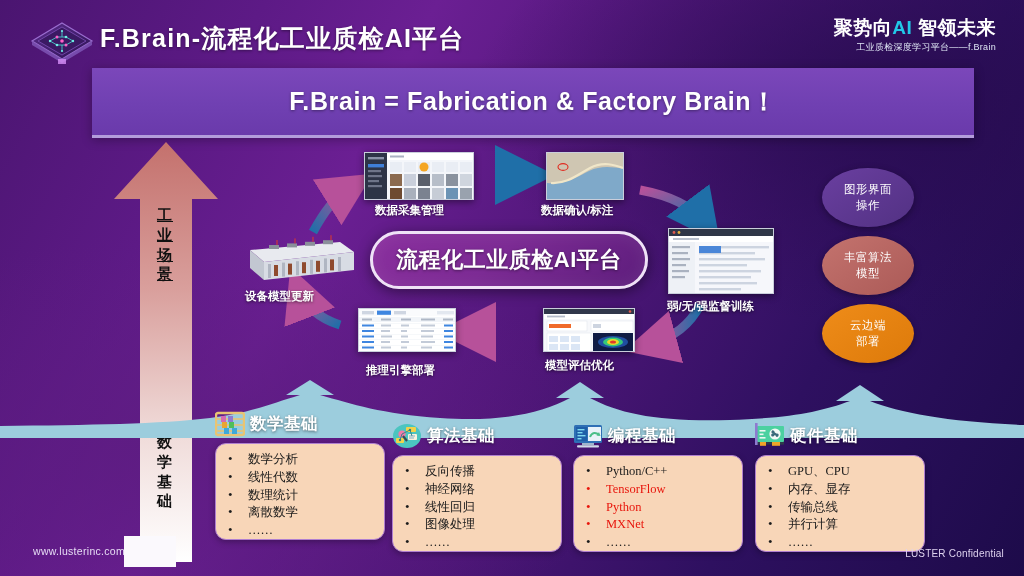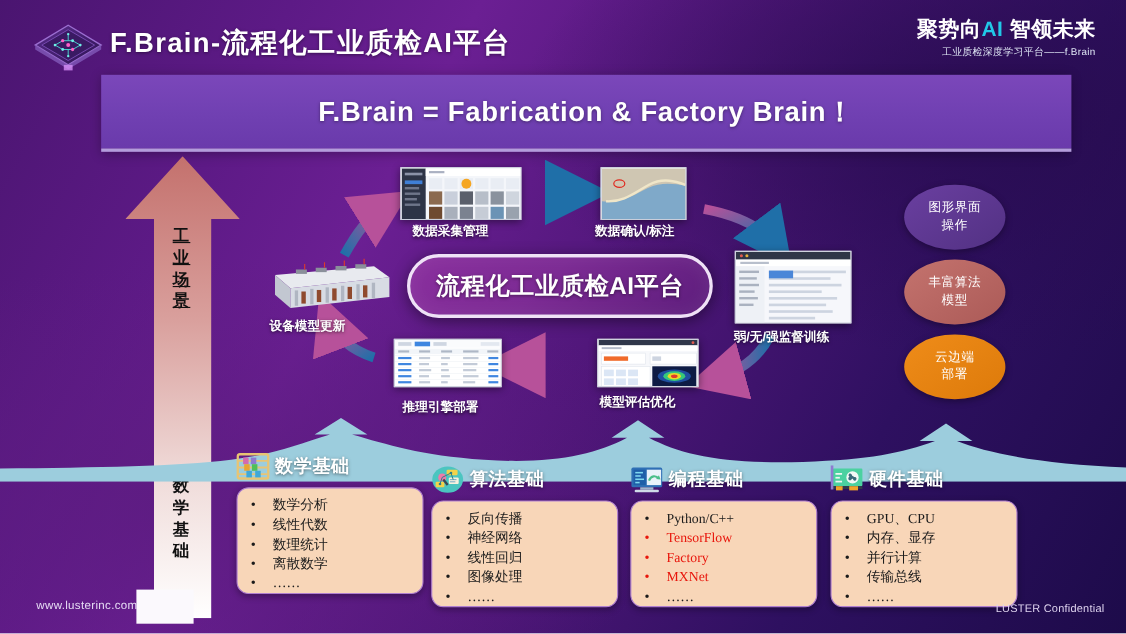--- a/index.html
+++ b/index.html
@@ -577,21 +577,21 @@
           <rect x="9" y="20" width="12" height="2.2" fill="#9fb6cc"></rect>
           <rect x="4" y="22.2" width="22" height="2.4" rx="1" fill="#cfdbe8"></rect>
         </svg>
       </div>
       <div class="card-title">编程基础</div>
     </div>
     <div class="card-body">
       <ul>
         <li class="mono">Python/C++</li>
         <li class="mono red">TensorFlow</li>
-        <li class="mono red">Factory</li>
+        <li class="mono red">Python</li>
         <li class="mono red">MXNet</li>
         <li>……</li>
       </ul>
     </div>
   </div>
 
   <div class="card" style="left:755px;top:420px;">
     <div class="card-head">
       <div class="card-ico">
         <svg viewBox="0 0 30 26" width="30" height="26">
@@ -613,22 +613,22 @@
           <rect x="17" y="19" width="8" height="3.8" fill="#f0a32a"></rect>
           <rect x="0" y="0" width="2.6" height="22" fill="#8e7ad0"></rect>
         </svg>
       </div>
       <div class="card-title">硬件基础</div>
     </div>
     <div class="card-body">
       <ul>
         <li>GPU、CPU</li>
         <li>内存、显存</li>
+        <li>传输总线</li>
         <li>并行计算</li>
-        <li>传输总线</li>
         <li>……</li>
       </ul>
     </div>
   </div>
 
   <div class="white-block"></div>
   <div class="foot-url">www.lusterinc.com</div>
   <div class="foot-conf">LUSTER Confidential</div>
 
 </div>

